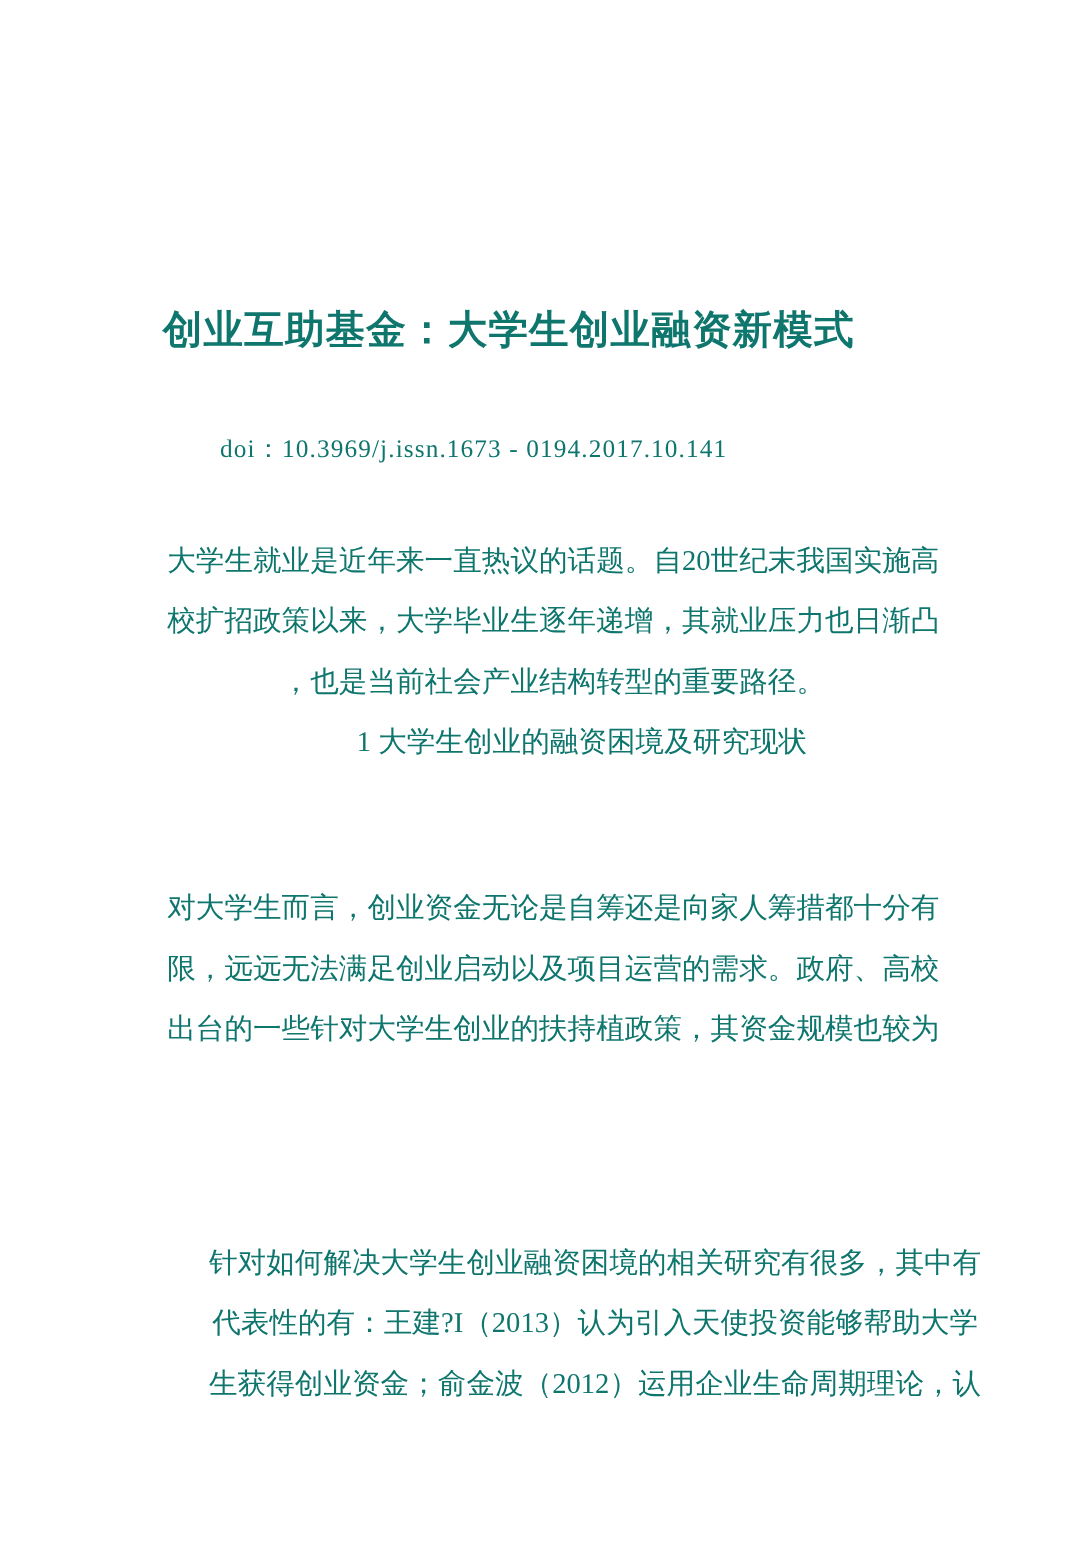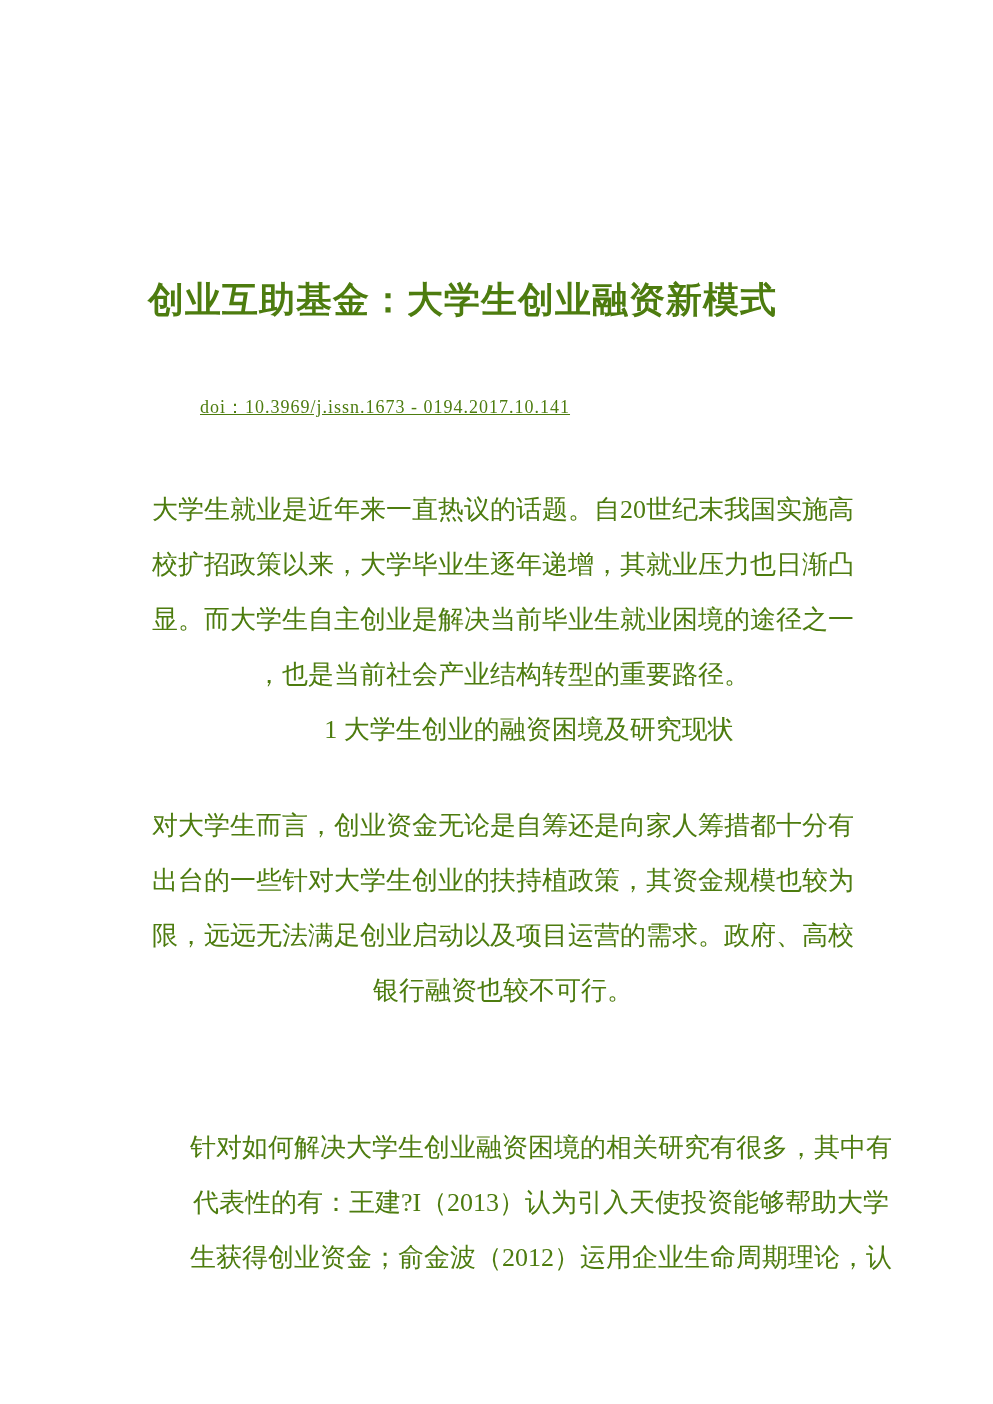--- a/index.html
+++ b/index.html
@@ -5,45 +5,44 @@
   html, body {
     margin: 0;
     padding: 0;
     background: #ffffff;
   }
   .page {
     position: relative;
     width: 896px;
     height: 1404px;
     background: #ffffff;
-    color: #4d7c0f;
+    color: #0f766e;
     font-family: "Liberation Serif", "DejaVu Serif", serif;
     overflow: hidden;
     padding-left: 20px;
   }
   .title {
     position: absolute;
     left: 148px;
     top: 273px;
     margin: 0;
     font-size: 36px;
     font-weight: 700;
     line-height: 55px;
     letter-spacing: 1px;
     white-space: pre;
   }
   .doi {
     position: absolute;
     left: 200px;
     top: 380px;
-    font-size: 18px;
+    font-size: 23px;
     line-height: 55px;
     letter-spacing: 1px;
     white-space: pre;
-    text-decoration: underline;
   }
   .para {
     position: absolute;
     left: 148px;
     width: 710px;
     font-size: 26px;
     line-height: 55px;
     text-align: center;
   }
   .line {
@@ -61,30 +60,28 @@
 
 <div class="page">
 
   <h1 class="title">创业互助基金：大学生创业融资新模式</h1>
 
   <div class="doi">doi：10.3969/j.issn.1673 - 0194.2017.10.141</div>
 
   <div class="para para-intro">
     <div class="line">大学生就业是近年来一直热议的话题。自20世纪末我国实施高</div>
     <div class="line">校扩招政策以来，大学毕业生逐年递增，其就业压力也日渐凸</div>
-    <div class="line">显。而大学生自主创业是解决当前毕业生就业困境的途径之一</div>
     <div class="line">，也是当前社会产业结构转型的重要路径。</div>
     <div class="line heading-line">1 大学生创业的融资困境及研究现状</div>
   </div>
 
   <div class="para para-funding">
     <div class="line">对大学生而言，创业资金无论是自筹还是向家人筹措都十分有</div>
+    <div class="line">限，远远无法满足创业启动以及项目运营的需求。政府、高校</div>
     <div class="line">出台的一些针对大学生创业的扶持植政策，其资金规模也较为</div>
-    <div class="line">限，远远无法满足创业启动以及项目运营的需求。政府、高校</div>
-    <div class="line">银行融资也较不可行。</div>
   </div>
 
   <div class="para para-research">
     <div class="line">针对如何解决大学生创业融资困境的相关研究有很多，其中有</div>
     <div class="line">代表性的有：王建?I（2013）认为引入天使投资能够帮助大学</div>
     <div class="line">生获得创业资金；俞金波（2012）运用企业生命周期理论，认</div>
   </div>
 
 </div>
 

